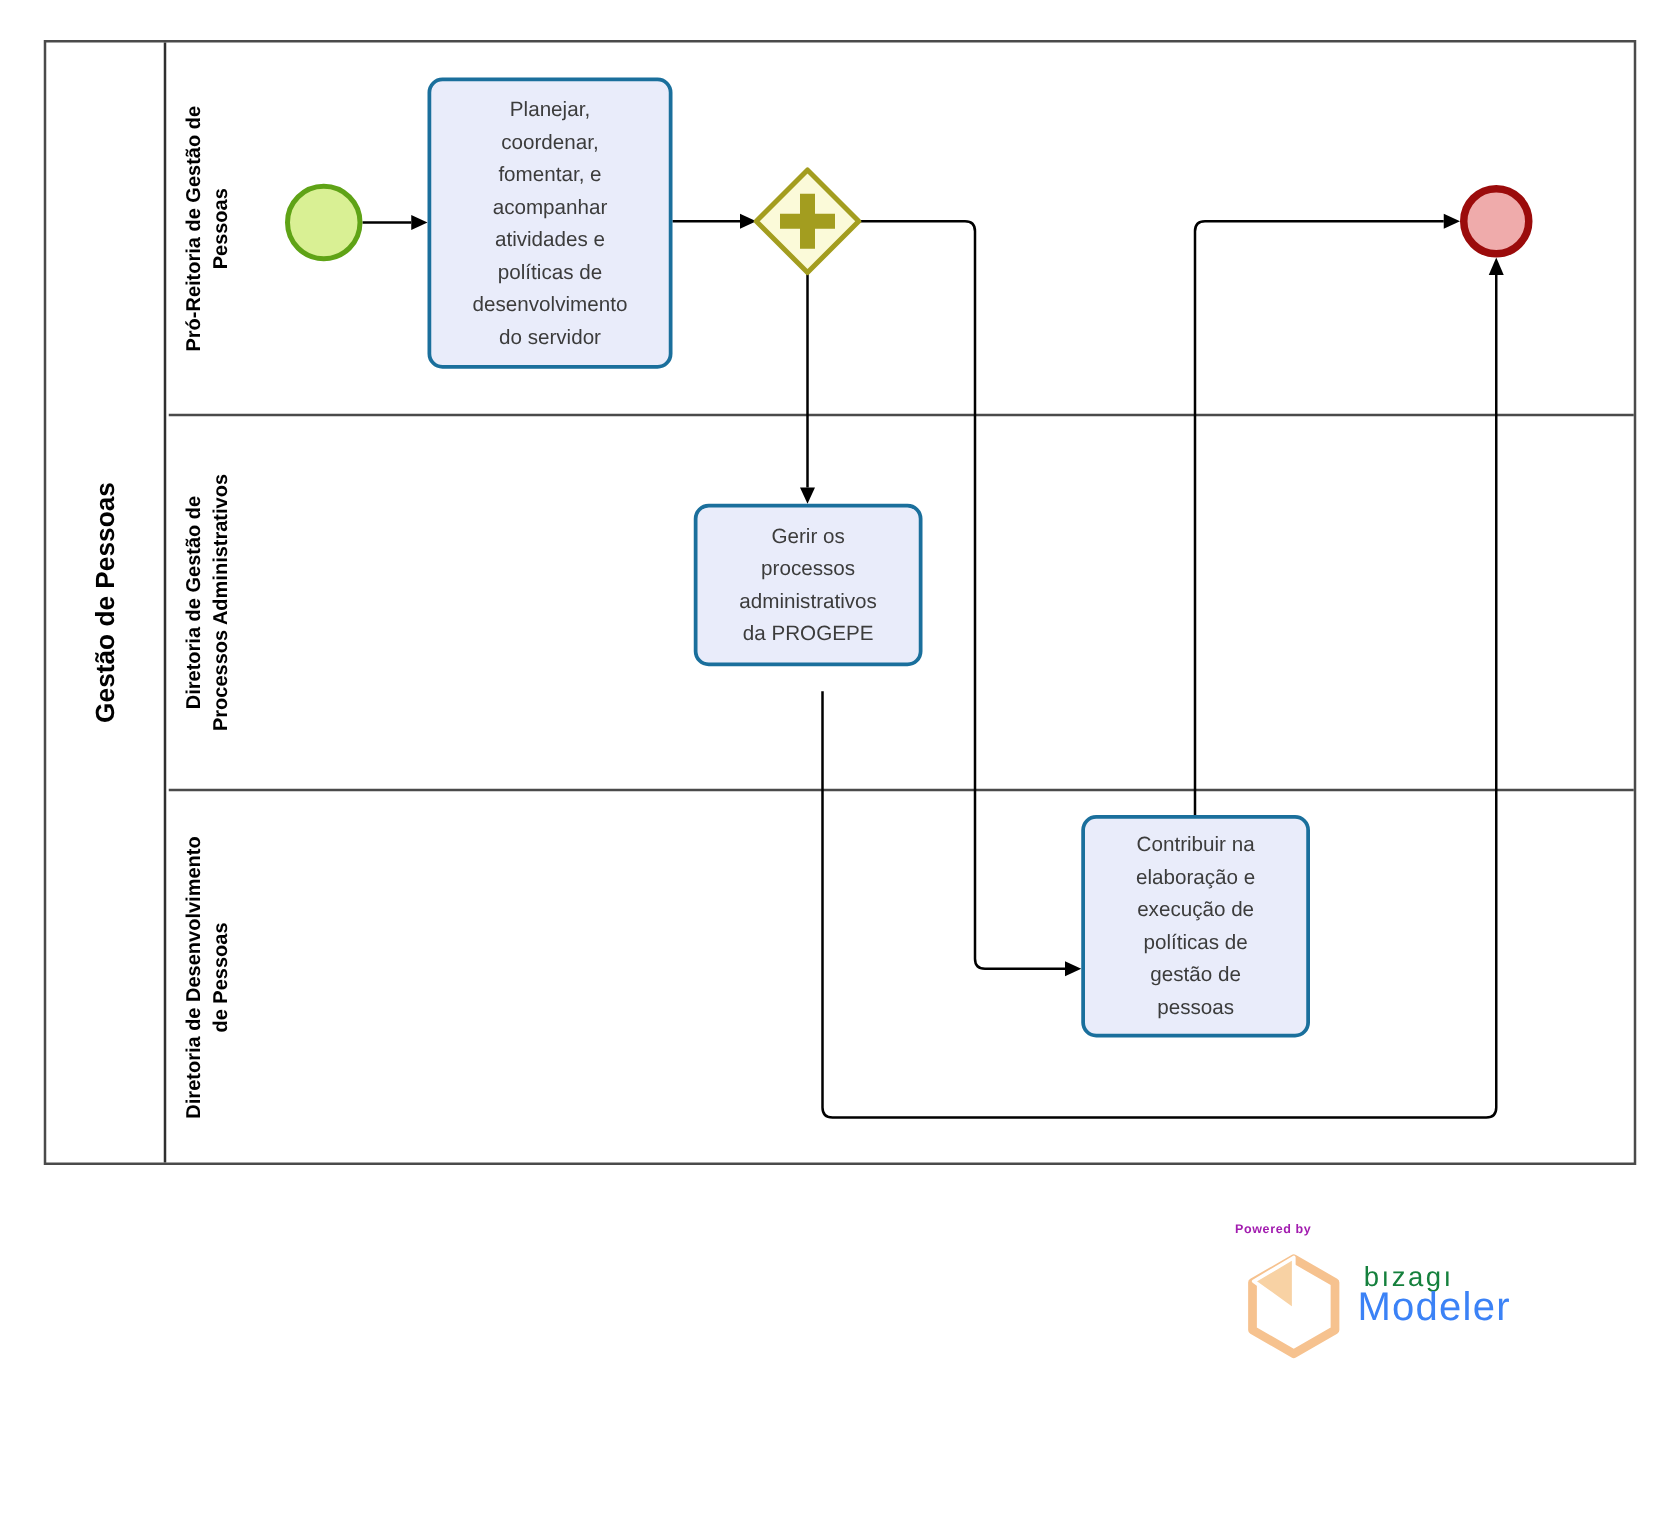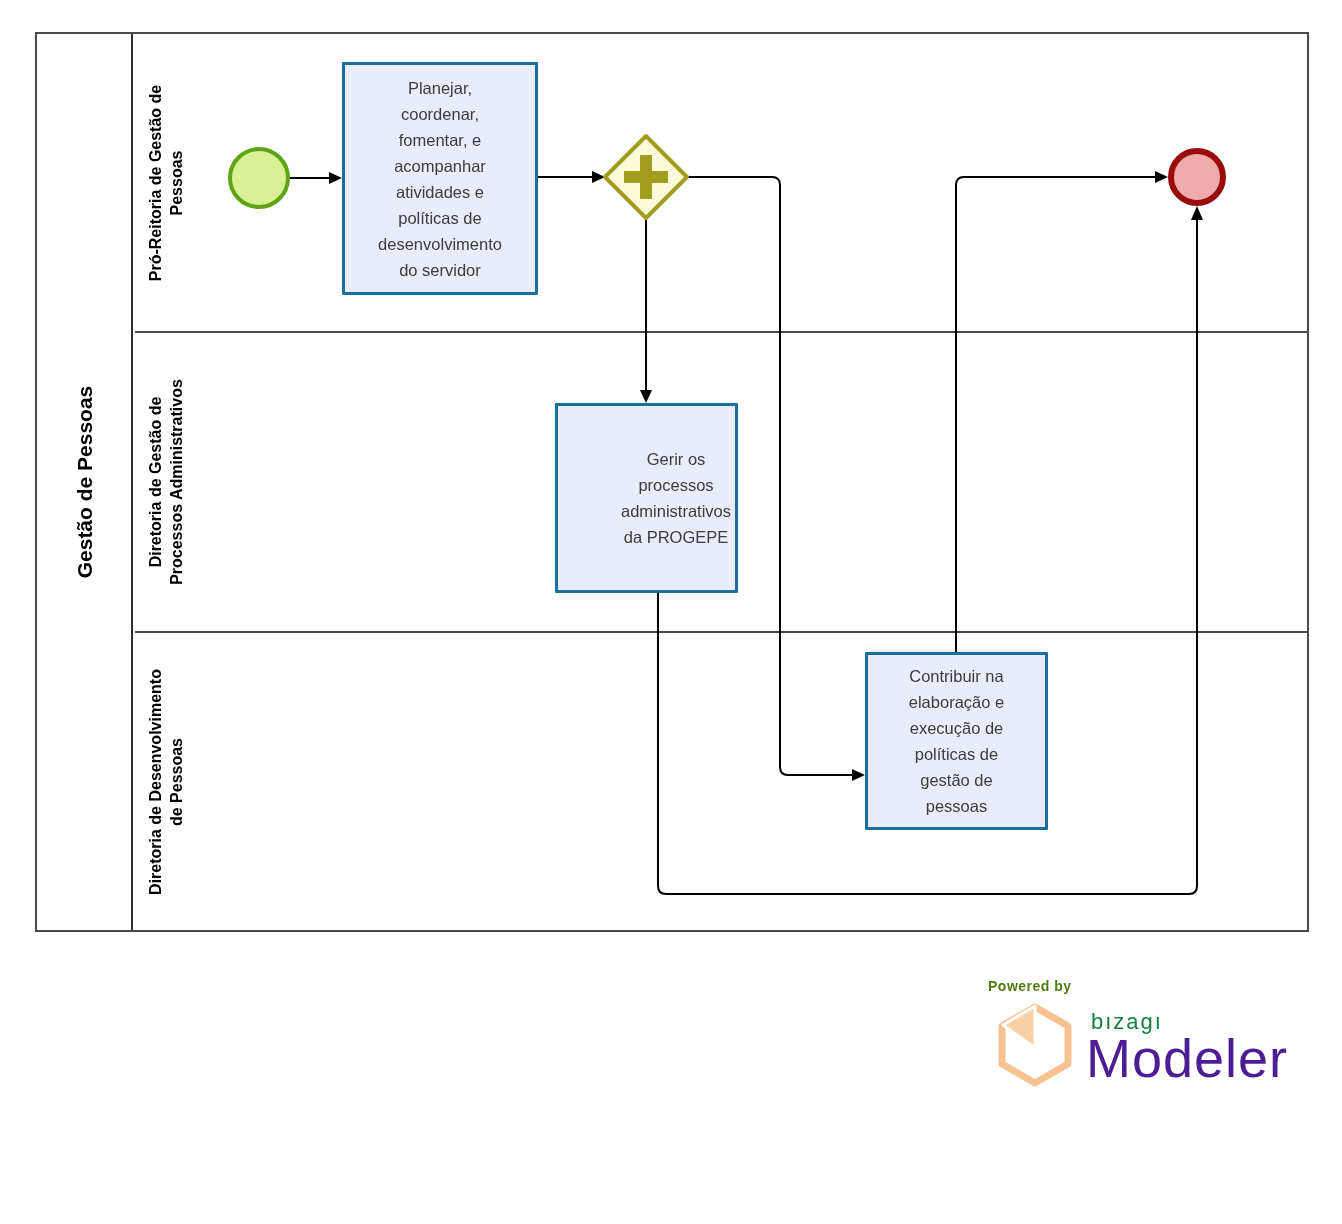--- a/index.html
+++ b/index.html
@@ -15,45 +15,45 @@
   .lane { position:absolute; left:98px; right:0; }
   .lane-1 { top:0; height:297px; }
   .lane-2 { top:297px; height:300px; border-top:2px solid #4a4a4a; }
   .lane-3 { top:597px; height:299px; border-top:2px solid #4a4a4a; }
   .vlabel { position:absolute; top:50%; transform:translate(-50%,-50%) rotate(-90deg);
             text-align:center; white-space:pre-line; color:#000; }
   .pool-title { left:48px; width:420px; font-size:21px; font-weight:bold; }
   .lane-label { left:32px; width:286px; font-size:16px; font-weight:bold; line-height:1.3; }
 
   
-  .task { position:absolute; border:3px solid #1a6f9c; border-radius:1px;
+  .task { position:absolute; border:3px solid #1a6f9c; border-radius:12px;
           background:#e9ecfa; display:flex; align-items:center; justify-content:center;
           text-align:center; font-size:16.5px; line-height:26px; color:#3c3c3c;
-          white-space:pre-line; padding:4px; }
+          white-space:pre-line; padding:16px; }
   .task-1 { left:342px; top:62px;  width:196px; height:233px; }
-  .task-2 { left:555px; top:403px; width:183px; height:190px;justify-content:flex-end; }
+  .task-2 { left:555px; top:403px; width:183px; height:130px; }
   .task-3 { left:865px; top:652px; width:183px; height:178px; }
   .event { position:absolute; border-radius:50%; }
   .start-event { left:228px; top:147px; width:62px; height:62px;
                  border:4px solid #5fa316; background:#d9f094; }
   .end-event   { left:1168px; top:148px; width:58px; height:58px;
                  border:6px solid #9b0b0b; background:#efabab; }
 
   
   .wires { position:absolute; left:0; top:0; width:1342px; height:1224px; }
   .flow { fill:none; stroke:#000; stroke-width:2; stroke-linejoin:round; }
   .arrow { fill:#000; }
 
   
-  .powered-by { position:absolute; left:988px; top:978px; font-size:14px;
-                font-weight:600; color:#4d7c0f; letter-spacing:0.5px; }
+  .powered-by { position:absolute; left:988px; top:978px; font-size:10px;
+                font-weight:600; color:#a21caf; letter-spacing:0.5px; }
   .brand-txt  { position:absolute; left:1091px; top:1009px; font-size:22px;
                 color:#15803d; letter-spacing:2px; }
-  .product-txt{ position:absolute; left:1086px; top:1027px; font-size:54px;
-                font-weight:500; color:#4c1d95; letter-spacing:1px; }
+  .product-txt{ position:absolute; left:1086px; top:1027px; font-size:32px;
+                font-weight:500; color:#3b82f6; letter-spacing:1px; }
 </style>
 </head>
 <body>
 
 <div class="pool">
   <div class="pool-title-strip">
     <div class="vlabel pool-title">Gestão de Pessoas</div>
   </div>
   <div class="lane lane-1">
     <div class="vlabel lane-label">Pró-Reitoria de Gestão de

